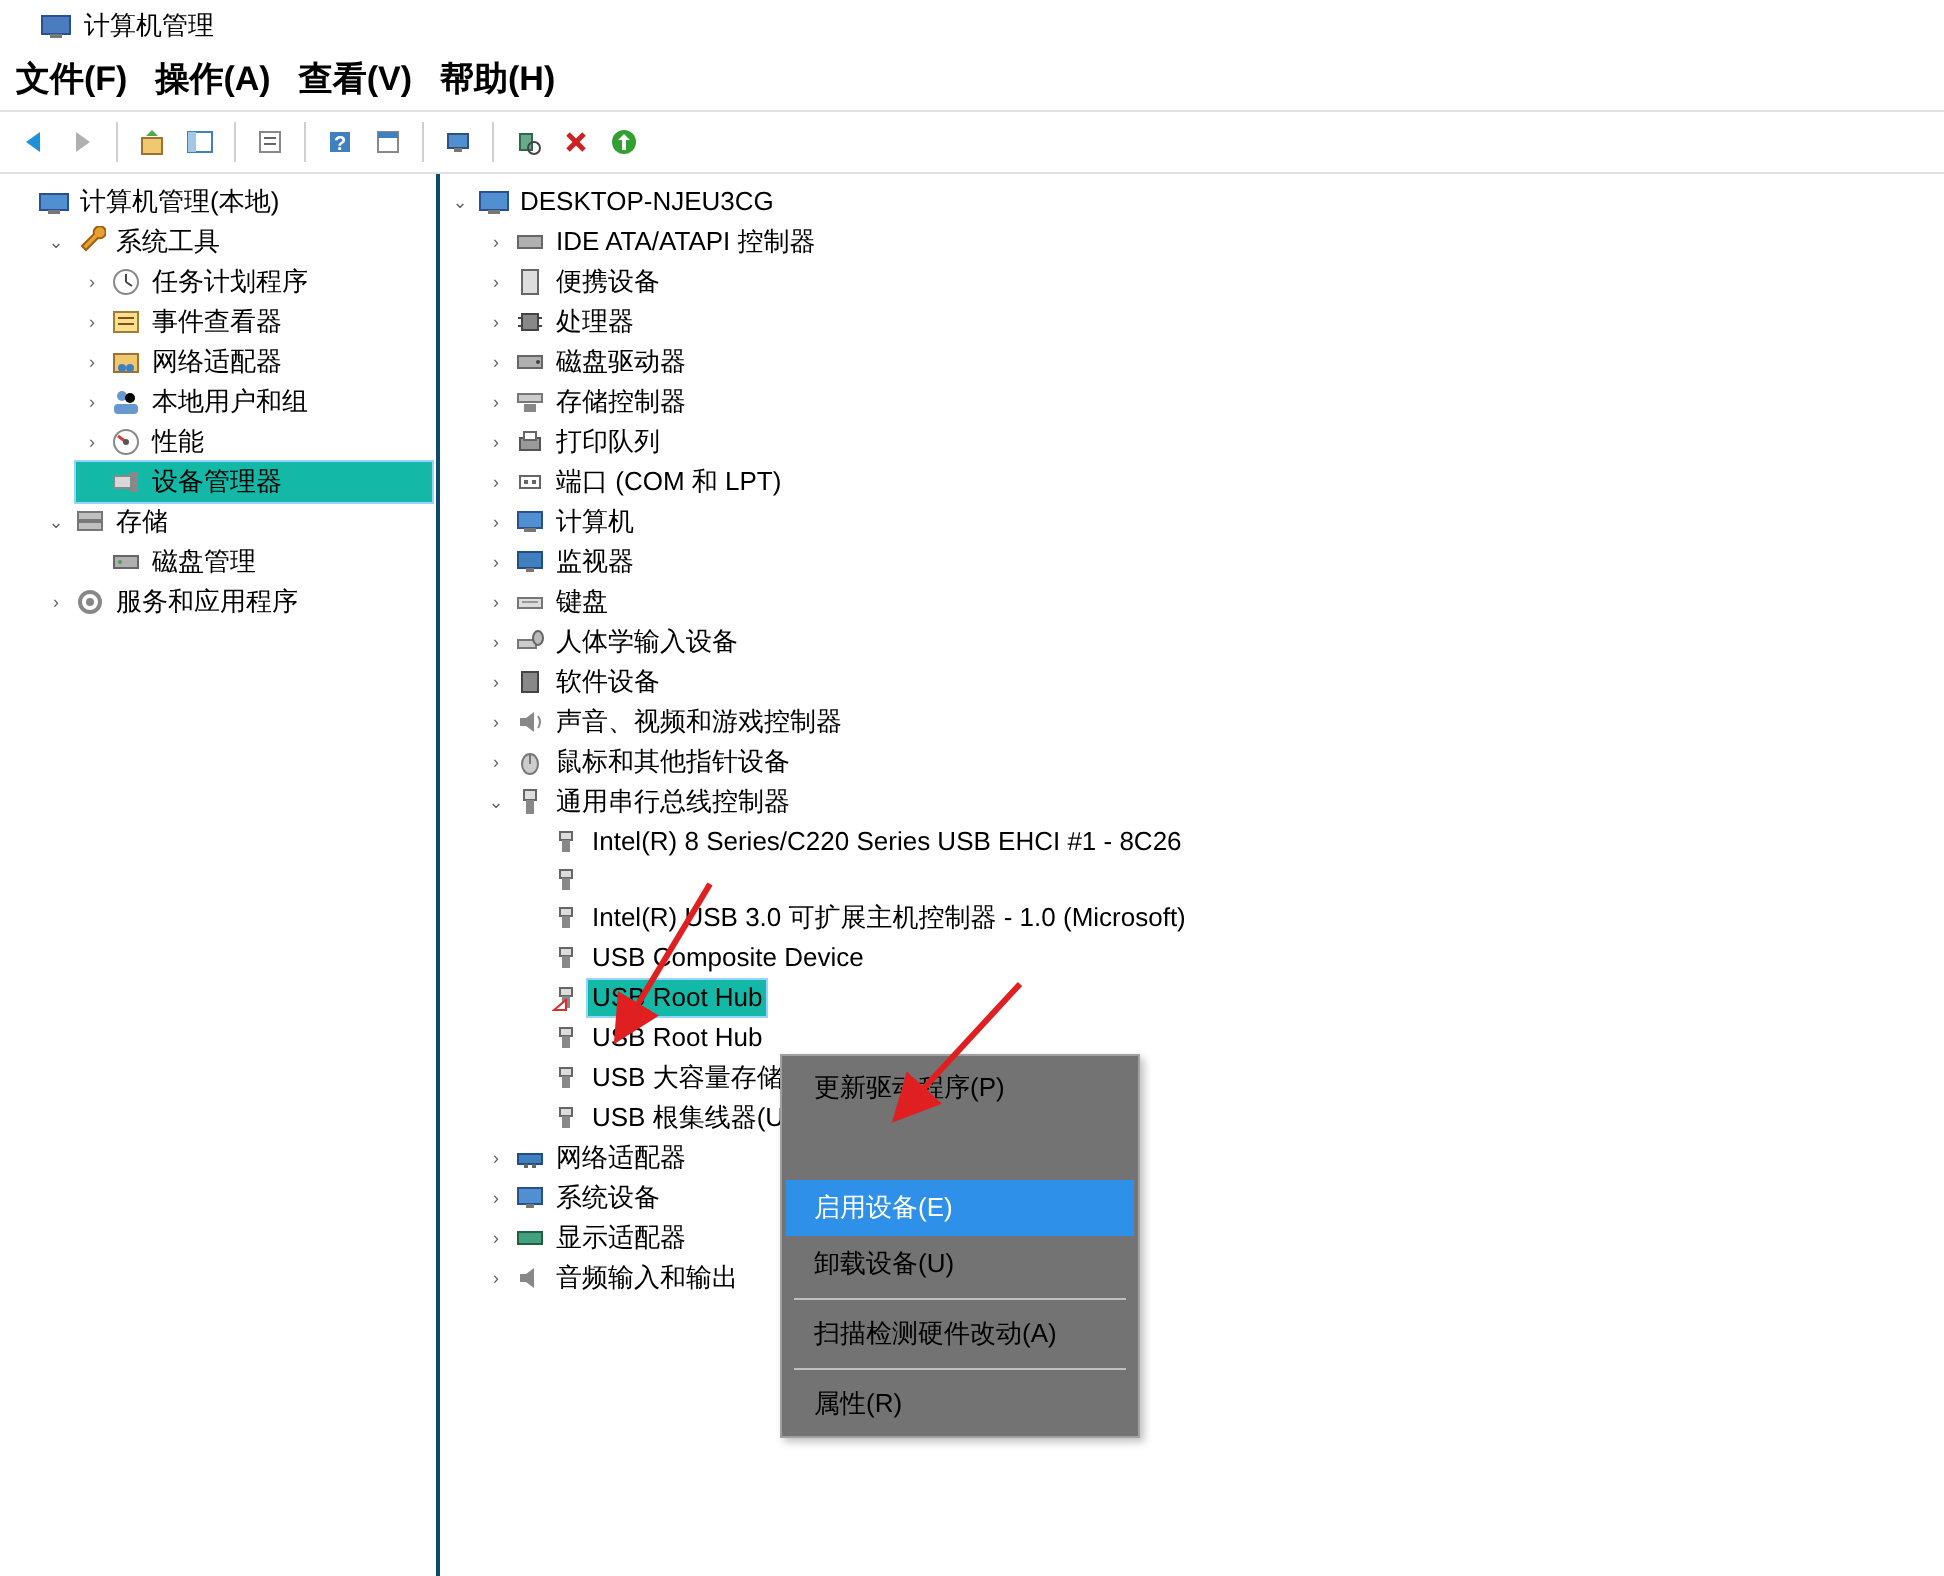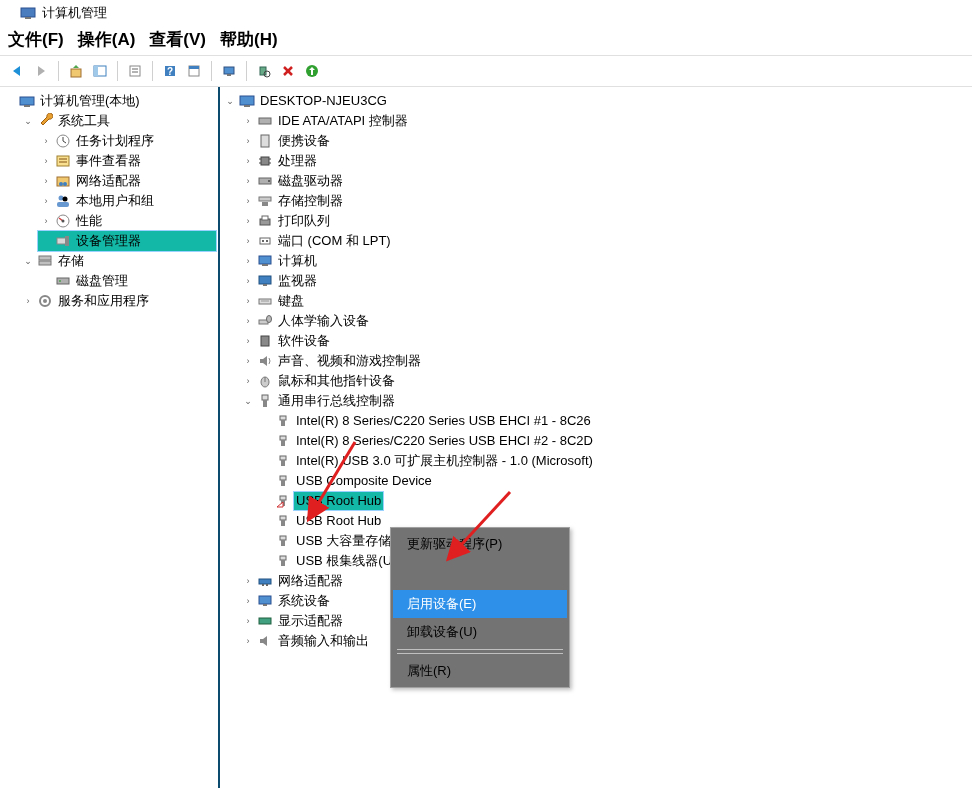--- a/index.html
+++ b/index.html
@@ -587,21 +587,20 @@
                 </li>
               <li>
                   <div class="node">
                     <span class="exp none"></span>
                     <span class="icon">
                       <svg width="14" height="14">
                         <rect x="4" y="2" width="6" height="4" fill="#ddd" stroke="#666"></rect>
                         <rect x="5" y="6" width="4" height="6" fill="#888"></rect>
                       </svg>
                     </span>
-                    <span class="label">Intel(R) 8 Series/C220 Series USB EHCI #2 - 8C2D</span>
                   </div>
                 </li>
               <li>
                   <div class="node">
                     <span class="exp none"></span>
                     <span class="icon">
                       <svg width="14" height="14">
                         <rect x="4" y="2" width="6" height="4" fill="#ddd" stroke="#666"></rect>
                         <rect x="5" y="6" width="4" height="6" fill="#888"></rect>
                       </svg>
@@ -721,20 +720,21 @@
             </li>
         </ul>
       </li>
     </ul>
 
     <div class="context-menu" style="left:170px; top:440px;">
       <div class="mi">更新驱动程序(P)</div>
       <div class="mi hl">启用设备(E)</div>
       <div class="mi">卸载设备(U)</div>
       <div class="sep"></div>
+      <div class="mi">扫描检测硬件改动(A)</div>
       <div class="sep"></div>
       <div class="mi">属性(R)</div>
     </div>
 
     <svg class="arrow" style="left:80px; top:350px;" width="60" height="90">
       <defs>
           <marker id="ah1" markerWidth="8" markerHeight="8" refX="6" refY="4" orient="auto">
             <polygon points="0,0 8,4 0,8" fill="#e02020"></polygon>
           </marker>
         </defs>

